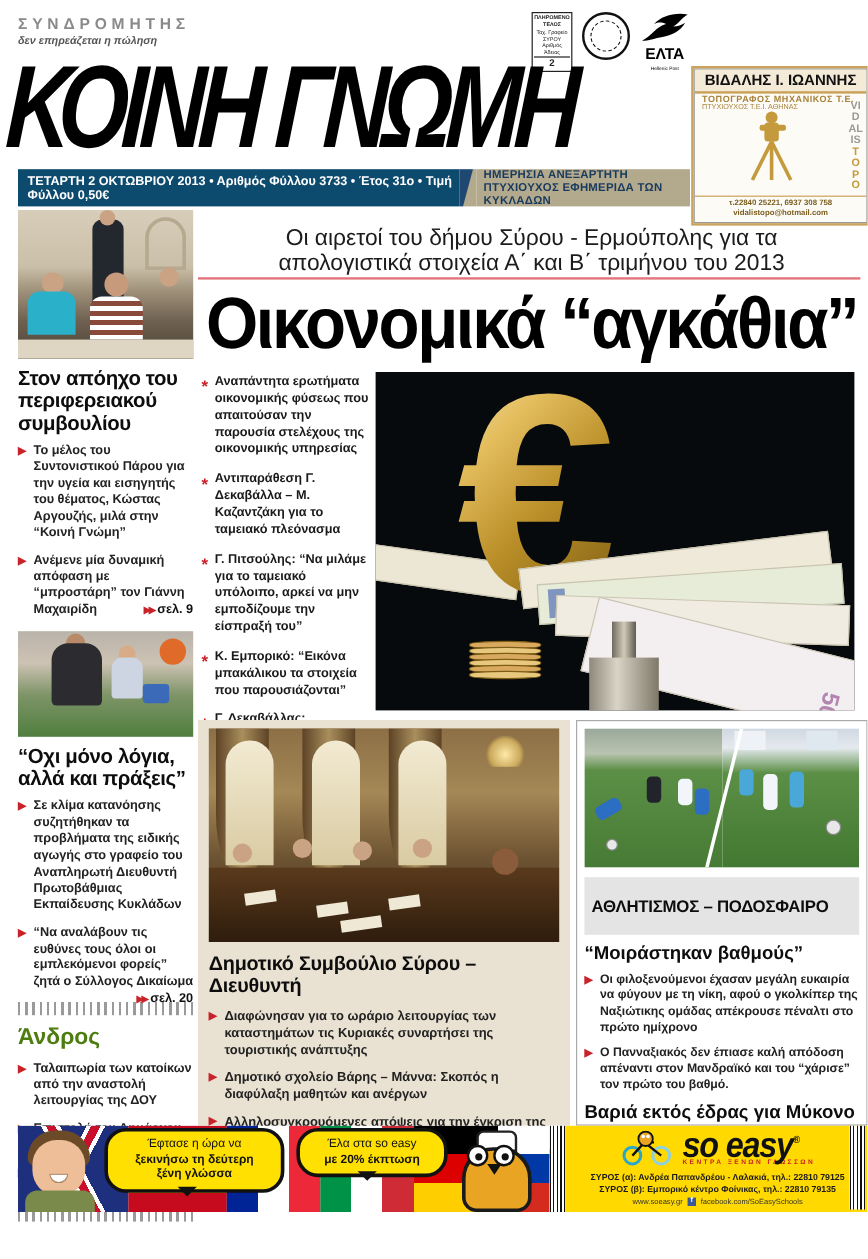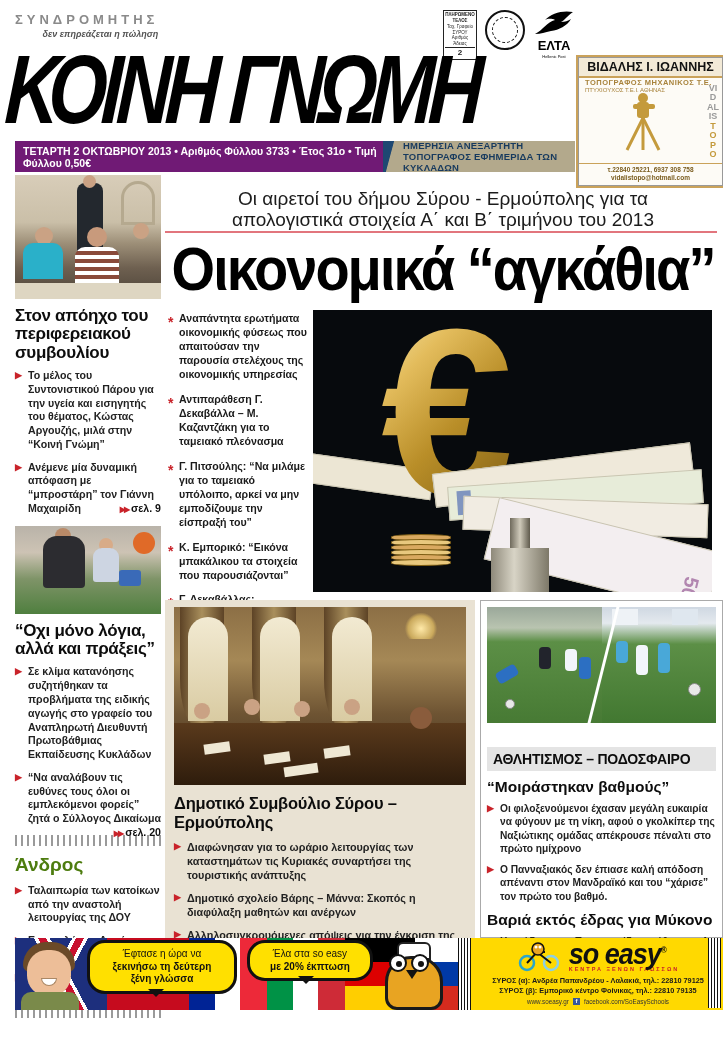--- a/index.html
+++ b/index.html
@@ -2,21 +2,21 @@
 <html><head>
 <meta charset="utf-8">
 <style>
   * { margin:0; padding:0; box-sizing:border-box; }
   html,body { background:#fff; }
   body { width:723px; height:1049px; position:relative; overflow:hidden;
          font-family:"Liberation Sans", sans-serif; color:#111; }
   .abs { position:absolute; }
 
   
-  .subscriber { left:15px; top:12px;text-align:right; }
+  .subscriber { left:15px; top:12px; }
   .subscriber .big { font-size:13px; font-weight:bold; letter-spacing:4px; color:#8a8a8a; }
   .subscriber .small { font-size:9px; font-style:italic; font-weight:bold; color:#555; margin-top:2px; }
 
   .stamps { right:148px; top:10px; display:flex; gap:8px; align-items:flex-start; }
   .permit-box { width:34px; border:1px solid #222; font-size:4.5px; text-align:center; line-height:1.3; padding:1px; color:#222; }
   .permit-box .bold { font-weight:bold; }
   .permit-box .num { font-weight:bold; font-size:8px; border-top:1px solid #222; }
   .round-stamp { width:40px; height:40px; border:2px solid #111; border-radius:50%;
                  display:flex; align-items:center; justify-content:center; }
   .round-stamp .inner { width:26px; height:26px; border:1px dashed #111; border-radius:50%; }
@@ -24,21 +24,21 @@
   .elta svg { display:block; margin:0 auto; }
   .elta .t { font-size:13px; font-weight:bold; letter-spacing:0; color:#000; }
   .elta .s { font-size:4px; color:#000; }
 
   .masthead { left:8px; top:44px; width:570px; height:96px; overflow:visible; }
   .masthead .title { font-size:92px; font-weight:bold; font-style:italic; color:#000;
                      letter-spacing:-7px; white-space:nowrap;
                      transform:scaleX(0.82) scaleY(1.06) skewX(-4deg); transform-origin:left top; line-height:0.95; }
 
   .datebar { left:15px; top:141px; width:560px; height:31px; display:flex; }
-  .datebar .left { background:#701a75; color:#fff; flex:0 0 368px; display:flex; align-items:center;
+  .datebar .left { background:#0c4a6e; color:#fff; flex:0 0 368px; display:flex; align-items:center;
                    padding-left:8px; font-size:10.5px; font-weight:bold; position:relative; }
   .datebar .slash { width:14px; background:linear-gradient(105deg,#1e4872 48%,#b3a98c 52%); }
   .datebar .right { background:#b3a98c; color:#173a5e; flex:1; display:flex; align-items:center;
                     padding-left:6px; font-size:9.5px; font-weight:bold; letter-spacing:0.2px; }
 
   .vidalis { right:0px; top:57px; width:145px; height:129px; border:1px solid #999;
              outline:2px solid #caa25a; background:#fdfbf6; overflow:hidden; }
   .vidalis .name { font-size:12.5px; font-weight:bold; color:#111; text-align:center;
                    border-bottom:2px solid #caa25a; padding:2px 0; background:#f3ead7; }
   .vidalis .t1 { font-size:7.5px; color:#a8833c; text-align:left; padding:0 0 0 6px; font-weight:bold; letter-spacing:0.5px; }
@@ -133,21 +133,21 @@
   
   .sports { left:480px; top:600px; width:243px; height:338px; background:#fff; border:1px solid #aaa; padding:6px; }
   .sports .photos { width:229px; height:116px; display:flex; position:relative; overflow:hidden; }
   .sphoto { flex:1; position:relative; background:linear-gradient(180deg,#9aa89a 0%,#b9c4b0 18%,#5c8f46 30%,#477a34 100%); }
   .sphoto.right { background:linear-gradient(180deg,#cfd8e2 0%,#e4e9ee 14%,#5c8f46 32%,#427831 100%); }
   .sphoto .house { position:absolute; top:2px; width:26px; height:16px; background:#eef2f6; }
   .sphoto .player { position:absolute; width:12px; height:22px; border-radius:4px; }
   .pw { background:#f2f5fa; } .pb { background:#22242c; } .pblu { background:#2c6fc2; } .plb { background:#49a8d8; }
   .sphoto .ball { position:absolute; width:10px; height:10px; border-radius:50%; background:#e8e8e8; border:1px solid #888; }
   .sports .divline { position:absolute; left:50%; top:0; width:3px; height:100%; background:#fff; transform:skewX(-14deg); }
-  .sports .label { background:#e4e4e4; margin-top:24px; padding:4px 6px; font-size:14px; font-weight:bold; color:#0d0d0d; letter-spacing:-0.2px; }
+  .sports .label { background:#e4e4e4; margin-top:8px; padding:16px 6px; font-size:14px; font-weight:bold; color:#0d0d0d; letter-spacing:-0.2px; }
   .sports h3 { font-size:15.5px; font-weight:bold; margin:7px 0 6px 0; color:#0d0d0d; }
   .sports .tb { font-size:10.2px; margin-bottom:8px; }
 
   
   .soeasy { left:15px; top:938px; width:708px; height:72px; display:flex; overflow:hidden; }
   .se-left { position:relative; width:443px; height:72px; overflow:hidden; background:#ddd; }
   .flag { position:absolute; top:0; height:72px; }
   .f-uk { left:0; width:92px; background:
       linear-gradient(#1d2f7d,#1d2f7d); }
   .f-uk::before { content:""; position:absolute; inset:0;
@@ -221,21 +221,21 @@
   </div>
 </div>
 
 <div class="abs masthead">
   <div class="title">ΚΟΙΝΗ ΓΝΩΜΗ</div>
 </div>
 
 <div class="abs datebar">
   <div class="left">ΤΕΤΑΡΤΗ 2 ΟΚΤΩΒΡΙΟΥ 2013 • Αριθμός Φύλλου 3733 • Έτος 31ο • Τιμή Φύλλου 0,50€</div>
   <div class="slash"></div>
-  <div class="right">ΗΜΕΡΗΣΙΑ ΑΝΕΞΑΡΤΗΤΗ ΤΟΠΟΓΡΑΦΟΣ ΕΦΗΜΕΡΙΔΑ ΤΩΝ ΚΥΚΛΑΔΩΝ</div>
+  <div class="right">ΗΜΕΡΗΣΙΑ ΑΝΕΞΑΡΤΗΤΗ ΠΤΥΧΙΟΥΧΟΣ ΕΦΗΜΕΡΙΔΑ ΤΩΝ ΚΥΚΛΑΔΩΝ</div>
 </div>
 
 <div class="abs vidalis">
   <div class="name">ΒΙΔΑΛΗΣ Ι. ΙΩΑΝΝΗΣ</div>
   <div class="t1">ΤΟΠΟΓΡΑΦΟΣ ΜΗΧΑΝΙΚΟΣ Τ.Ε.</div>
   <div class="t2">ΠΤΥΧΙΟΥΧΟΣ Τ.Ε.Ι. ΑΘΗΝΑΣ</div>
   <div class="vert"><span>VIDALIS</span><span class="gold">TOPO</span></div>
   <svg class="surveyor" width="60" height="62" viewBox="0 0 60 62">
     <g fill="#c49a3c">
       <circle cx="30" cy="8" r="5"></circle>
@@ -351,21 +351,21 @@
     <div class="p" style="left:20px;top:96px"></div>
       <div class="p" style="left:70px;top:92px"></div>
     <div class="p" style="left:120px;top:94px"></div>
       <div class="p" style="left:170px;top:92px"></div>
     <div class="p" style="left:236px;top:100px;width:22px;height:22px;background:#8a5c3c"></div>
     <div class="sheet" style="left:30px;top:136px"></div>
       <div class="sheet" style="left:90px;top:146px"></div>
     <div class="sheet" style="left:150px;top:140px"></div>
       <div class="sheet" style="left:110px;top:158px;width:34px"></div>
   </div>
-  <h2>Δημοτικό Συμβούλιο Σύρου – Ερμούπολης</h2>
+  <h2>Δημοτικό Συμβούλιο Σύρου – Διευθυντή</h2>
   <div class="tb">Διαφώνησαν για το ωράριο λειτουργίας των καταστημάτων τις Κυριακές συναρτήσει της τουριστικής ανάπτυξης</div>
   <div class="tb">Δημοτικό σχολείο Βάρης – Μάννα: Σκοπός η διαφύλαξη μαθητών και ανέργων</div>
   <div class="tb">
     <span>Αλληλοσυγκρουόμενες απόψεις για την έγκριση της σημαίας του ενιαίου δήμου Σύρου – Ερμούπολης</span>
     <span class="ref"><span class="tris">▶▶</span><span>σελ. 10</span></span>
   </div>
 </div>
 
 <div class="abs sports">
   <div class="photos">

